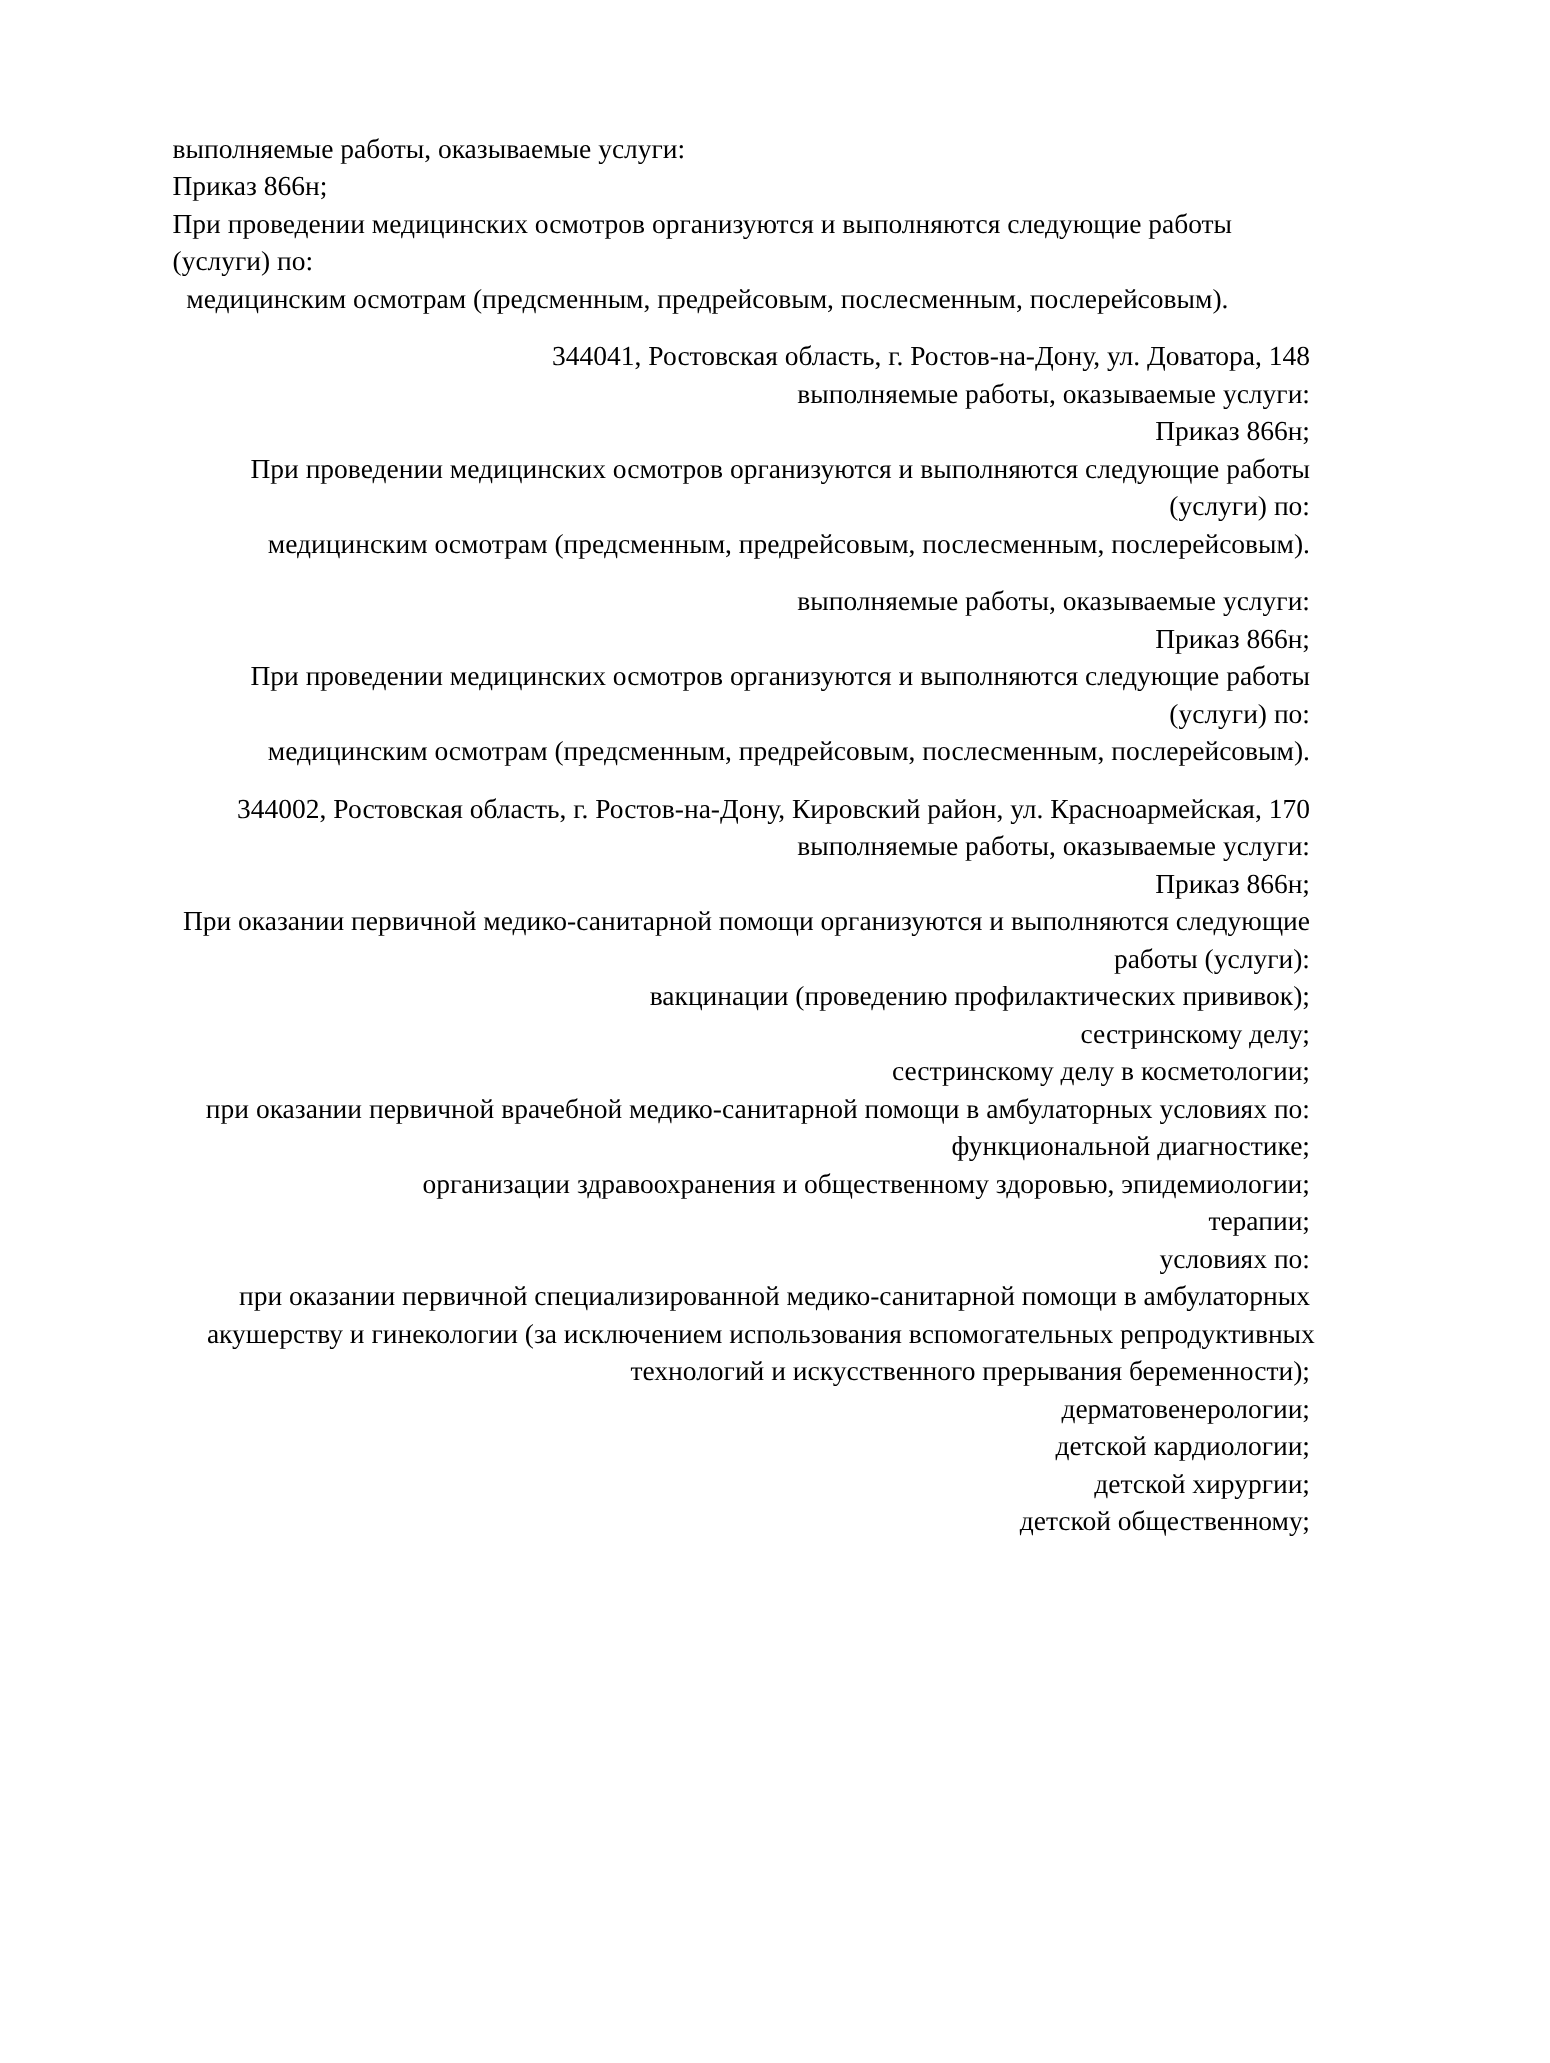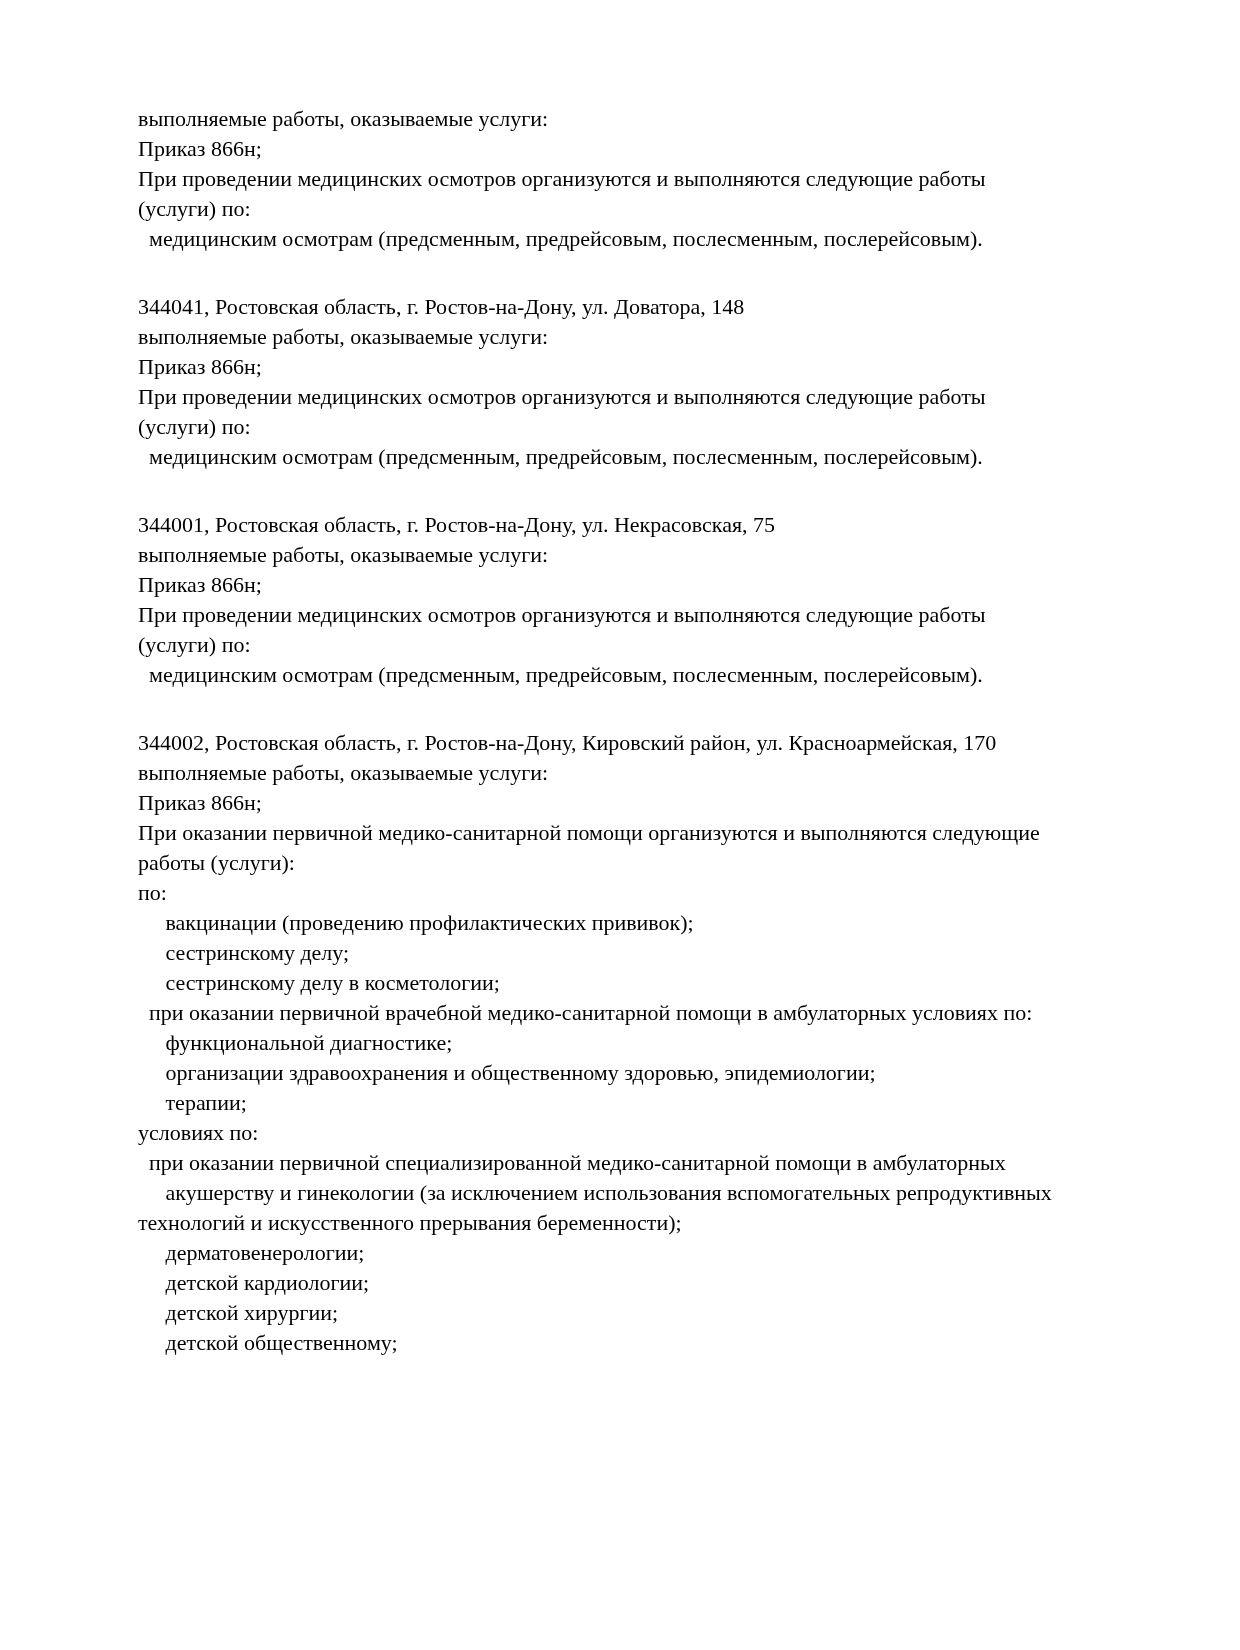--- a/index.html
+++ b/index.html
@@ -14,21 +14,22 @@
     height: 1650px;
     background: #ffffff;
     padding: 104px 40px 0 138px;
     font-family: "Liberation Serif", "DejaVu Serif", serif;
     font-size: 22px;
     line-height: 30px;
     color: #000000;
     overflow: hidden;
   }
   .block + .block {
-    margin-top: 38px; 
+    margin-top: 16px; 
+    text-align: right;
   }
   .ln {
     white-space: pre; 
     min-height: 30px;
   }
 </style>
 </head>
 <body>
 
 <div class="page">
@@ -44,35 +45,33 @@
   <div class="block">
     <div class="ln">344041, Ростовская область, г. Ростов-на-Дону, ул. Доватора, 148</div>
     <div class="ln">выполняемые работы, оказываемые услуги:</div>
     <div class="ln">Приказ 866н;</div>
     <div class="ln">При проведении медицинских осмотров организуются и выполняются следующие работы</div>
     <div class="ln">(услуги) по:</div>
     <div class="ln">  медицинским осмотрам (предсменным, предрейсовым, послесменным, послерейсовым).</div>
   </div>
 
   <div class="block">
-    <div class="ln">344001, Ростовская область, г. Ростов-на-Дону, ул. Некрасовская, 75</div>
     <div class="ln">выполняемые работы, оказываемые услуги:</div>
     <div class="ln">Приказ 866н;</div>
     <div class="ln">При проведении медицинских осмотров организуются и выполняются следующие работы</div>
     <div class="ln">(услуги) по:</div>
     <div class="ln">  медицинским осмотрам (предсменным, предрейсовым, послесменным, послерейсовым).</div>
   </div>
 
   <div class="block">
     <div class="ln">344002, Ростовская область, г. Ростов-на-Дону, Кировский район, ул. Красноармейская, 170</div>
     <div class="ln">выполняемые работы, оказываемые услуги:</div>
     <div class="ln">Приказ 866н;</div>
     <div class="ln">При оказании первичной медико-санитарной помощи организуются и выполняются следующие</div>
     <div class="ln">работы (услуги):</div>
-    <div class="ln">по:</div>
     <div class="ln">     вакцинации (проведению профилактических прививок);</div>
     <div class="ln">     сестринскому делу;</div>
     <div class="ln">     сестринскому делу в косметологии;</div>
     <div class="ln">  при оказании первичной врачебной медико-санитарной помощи в амбулаторных условиях по:</div>
     <div class="ln">     функциональной диагностике;</div>
     <div class="ln">     организации здравоохранения и общественному здоровью, эпидемиологии;</div>
     <div class="ln">     терапии;</div>
     <div class="ln">условиях по:</div>
     <div class="ln">  при оказании первичной специализированной медико-санитарной помощи в амбулаторных</div>
     <div class="ln">     акушерству и гинекологии (за исключением использования вспомогательных репродуктивных</div>

